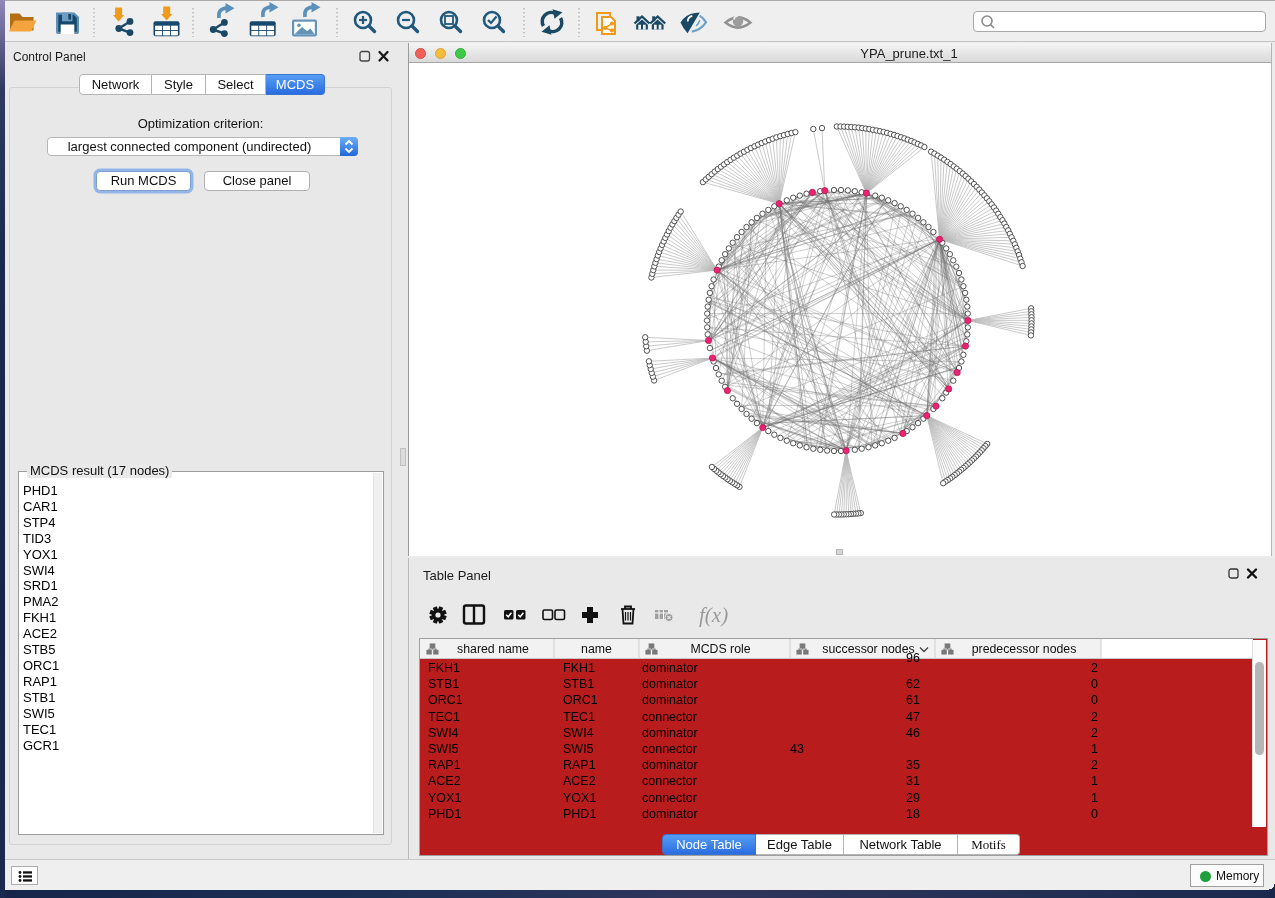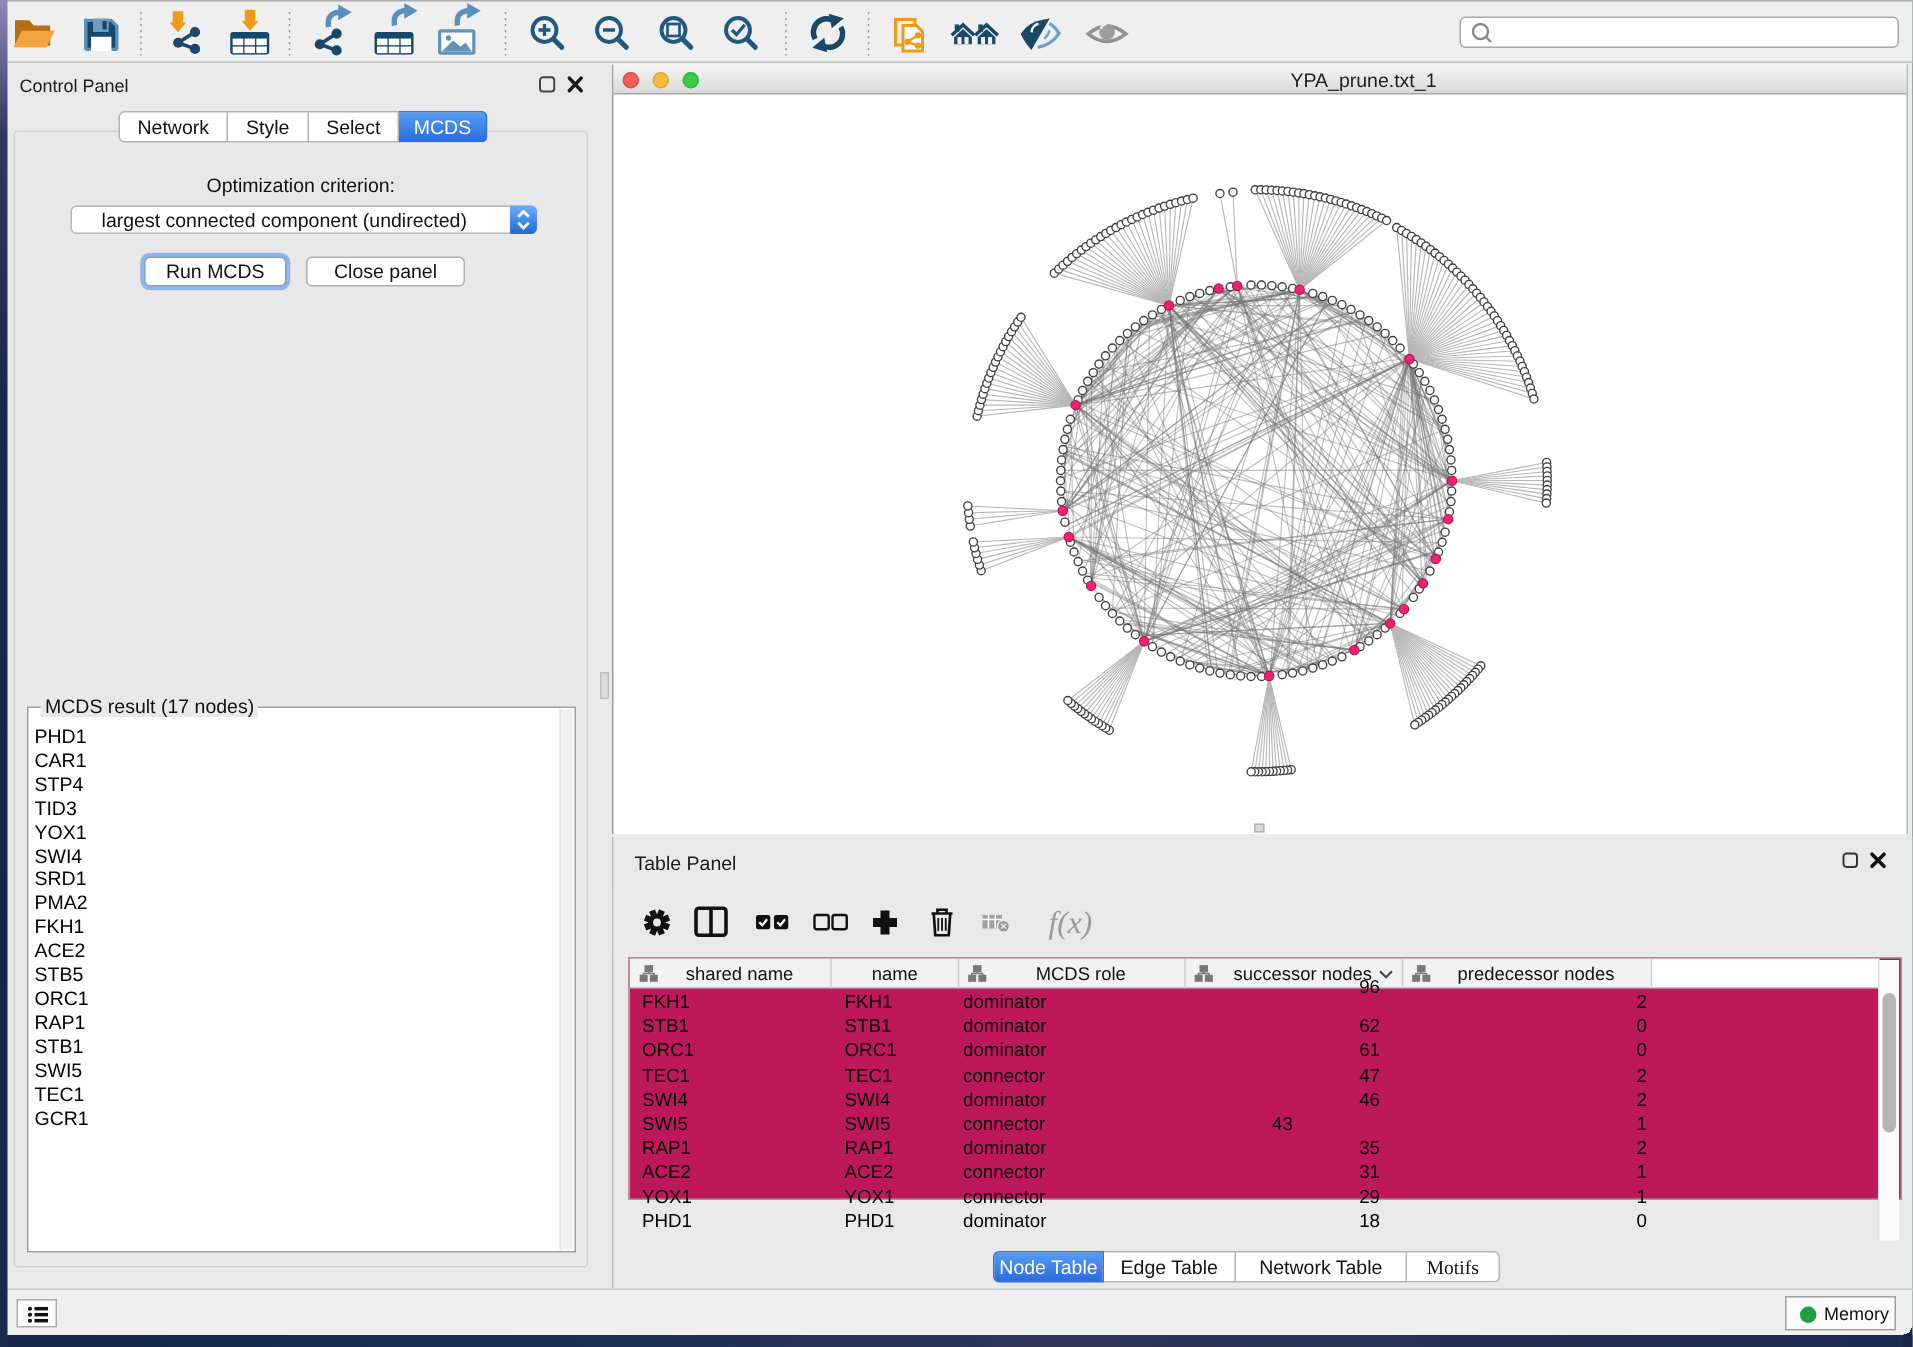--- a/index.html
+++ b/index.html
@@ -31,21 +31,21 @@
 #vsplit { position:absolute; left:399px; top:43px; width:9px; height:818px; background:#e9e9e9; }
 
 #netpanel { position:absolute; left:408px; top:43px; width:864px; height:513px; background:#fff; border-left:1px solid #9b9b9b; border-right:1px solid #b5b5b5; }
 #nettitle { position:absolute; left:0; top:0; width:100%; height:20px; background:linear-gradient(#f5f5f5,#d9d9d9); border-bottom:1px solid #a6a6a6; }
 .tlight { position:absolute; top:4.5px; width:11px; height:11px; border-radius:50%; }
 #nettitle .ttext { position:absolute; left:150px; width:700px; text-align:center; top:3px; font-size:13px; color:#1c1c1c; }
 
 #tpanel { position:absolute; left:408px; top:558px; width:867px; height:303px; background:#e9e9e9; border-left:1px solid #bbb; }
 #tpanel .ptitle { position:absolute; left:14px; top:10px; font-size:13px; color:#1a1a1a; }
 #ttoolbar { position:absolute; left:0px; top:34px; width:847px; height:46px; background:#e9e9e9; }
-#tablewrap { position:absolute; left:10px; top:80px; width:849px; height:162px; background:#be185d; border:1px solid #9e9e9e; }
+#tablewrap { position:absolute; left:10px; top:80px; width:849px; height:218px; background:#b91c1c; border:1px solid #9e9e9e; }
 #thead { position:absolute; left:0; top:0; width:833px; height:20px; background:linear-gradient(90deg,#f2f2f2 681px,#ffffff 681px); border-bottom:1px solid #c8c8c8; font-size:12.5px; color:#111; }
 .trow { position:absolute; font-size:12.5px; color:#000; height:16.2px; }
 #tscroll { position:absolute; right:1px; top:1px; width:14px; height:187px; background:#fcfcfc; border-left:1px solid #e0e0e0; }
 #tscroll .thumb { position:absolute; left:2px; top:22px; width:9px; height:93px; background:#b5b5b5; border-radius:5px; }
 #btabs { position:absolute; left:253px; top:276px; height:21px; display:flex; }
 
 #statusbar { position:absolute; left:0; top:859px; width:1275px; height:31px; background:#efefef; border-top:1px solid #c9c9c9; }
 #listbtn { position:absolute; left:11px; top:6px; width:27px; height:19px; background:#fdfdfd; border:1px solid #ababab; }
 #membtn { position:absolute; right:11px; top:4px; width:74px; height:23px; background:#fbfbfb; border:1px solid #9f9f9f; font-size:12.5px; color:#111; }
 #wallpaper { position:absolute; left:0; top:890px; width:1275px; height:8px; background:linear-gradient(90deg,#16264a,#1b2f55 30%,#31355c 55%,#1a2a4e); }
@@ -1150,21 +1150,21 @@
           <div class="trow" style="left:370px; top:70.6px; width:130px; text-align:right;">47</div>
           <div class="trow" style="left:515px; top:70.6px; width:163px; text-align:right;">2</div>
           <div class="trow" style="left:8px; top:86.8px;">SWI4</div>
           <div class="trow" style="left:143px; top:86.8px;">SWI4</div>
           <div class="trow" style="left:222px; top:86.8px;">dominator</div>
           <div class="trow" style="left:370px; top:86.8px; width:130px; text-align:right;">46</div>
           <div class="trow" style="left:515px; top:86.8px; width:163px; text-align:right;">2</div>
           <div class="trow" style="left:8px; top:103.0px;">SWI5</div>
           <div class="trow" style="left:143px; top:103.0px;">SWI5</div>
           <div class="trow" style="left:222px; top:103.0px;">connector</div>
-          <div class="trow" style="left:370px; top:103.0px; width:130px; text-align:center;">43</div>
+          <div class="trow" style="left:370px; top:103.0px; width:130px; text-align:left;">43</div>
           <div class="trow" style="left:515px; top:103.0px; width:163px; text-align:right;">1</div>
           <div class="trow" style="left:8px; top:119.2px;">RAP1</div>
           <div class="trow" style="left:143px; top:119.2px;">RAP1</div>
           <div class="trow" style="left:222px; top:119.2px;">dominator</div>
           <div class="trow" style="left:370px; top:119.2px; width:130px; text-align:right;">35</div>
           <div class="trow" style="left:515px; top:119.2px; width:163px; text-align:right;">2</div>
           <div class="trow" style="left:8px; top:135.4px;">ACE2</div>
           <div class="trow" style="left:143px; top:135.4px;">ACE2</div>
           <div class="trow" style="left:222px; top:135.4px;">connector</div>
           <div class="trow" style="left:370px; top:135.4px; width:130px; text-align:right;">31</div>
@@ -1175,21 +1175,21 @@
           <div class="trow" style="left:370px; top:151.6px; width:130px; text-align:right;">29</div>
           <div class="trow" style="left:515px; top:151.6px; width:163px; text-align:right;">1</div>
           <div class="trow" style="left:8px; top:167.8px;">PHD1</div>
           <div class="trow" style="left:143px; top:167.8px;">PHD1</div>
           <div class="trow" style="left:222px; top:167.8px;">dominator</div>
           <div class="trow" style="left:370px; top:167.8px; width:130px; text-align:right;">18</div>
           <div class="trow" style="left:515px; top:167.8px; width:163px; text-align:right;">0</div>
         </div>
     </div>
     <div id="btabs">
-      <div class="tabseg first sel" style="width:74px;">Node Table</div>
+      <div class="tabseg first sel" style="width:94px;">Node Table</div>
       <div class="tabseg" style="width:88px;">Edge Table</div>
       <div class="tabseg" style="width:114px;">Network Table</div>
       <div class="tabseg last" style="width:62px;font-family:Liberation Serif, serif;">Motifs</div>
     </div>
   </div>
   <div id="statusbar">
     <div id="listbtn">
         <svg width="27" height="19" style="position:absolute;left:0;top:0;">
           <g fill="#111">
             <circle cx="8" cy="5.5" r="1.4"></circle>

